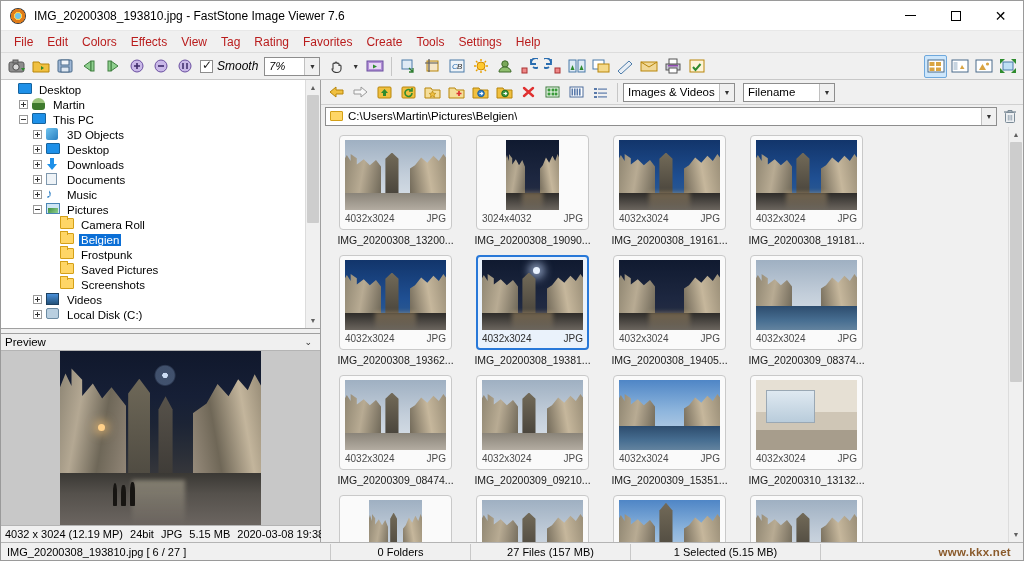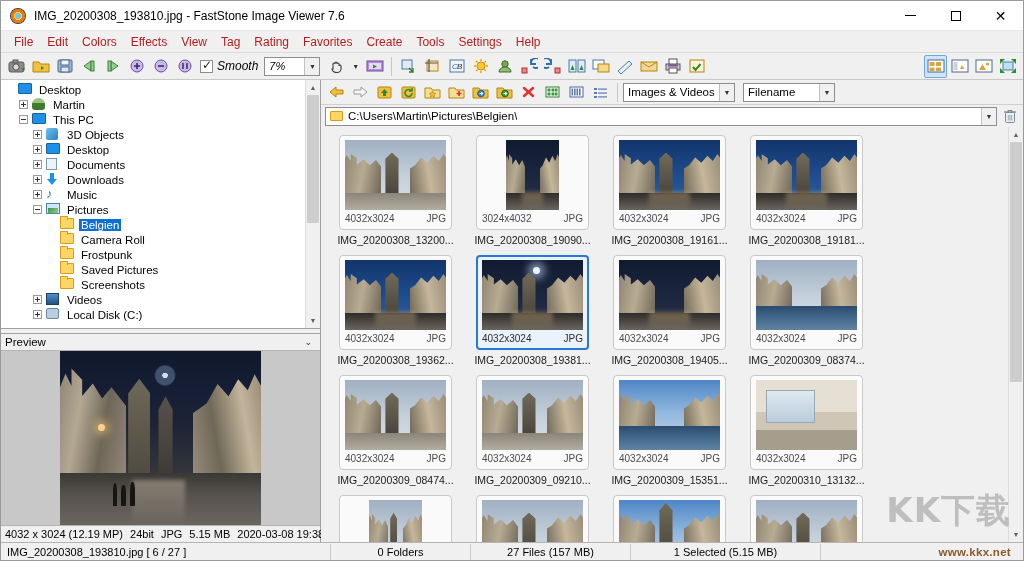--- a/index.html
+++ b/index.html
@@ -680,58 +680,58 @@
             <div class="tree-row" style="padding-left: 32px;">
               <span class="exp plus"></span>
               <span class="ticon">
                 <span class="ico-monitor" style="display: block;"></span>
               </span>
               <span class="tree-label">Desktop</span>
             </div>
             <div class="tree-row" style="padding-left: 32px;">
               <span class="exp plus"></span>
               <span class="ticon">
-                <span class="ico-doc" style="display: block;"></span>
-              </span>
-              <span class="tree-label">Documents</span>
+                <span class="ico-dl" style="display: block;"></span>
+              </span>
+              <span class="tree-label">Downloads</span>
             </div>
             <div class="tree-row" style="padding-left: 32px;">
               <span class="exp plus"></span>
               <span class="ticon">
-                <span class="ico-dl" style="display: block;"></span>
-              </span>
-              <span class="tree-label">Downloads</span>
+                <span class="ico-doc" style="display: block;"></span>
+              </span>
+              <span class="tree-label">Documents</span>
             </div>
             <div class="tree-row" style="padding-left: 32px;">
               <span class="exp plus"></span>
               <span class="ticon">
                 <span class="ico-music" style="display: block;">♪</span>
               </span>
               <span class="tree-label">Music</span>
             </div>
             <div class="tree-row" style="padding-left: 32px;">
               <span class="exp minus"></span>
               <span class="ticon">
                 <span class="ico-pics" style="display: block;"></span>
               </span>
               <span class="tree-label">Pictures</span>
             </div>
+            <div class="tree-row" style="padding-left: 46px;">
+              <span class="exp none"></span>
+              <span class="ticon">
+                <span class="ico-folder" style="display: block;"></span>
+              </span>
+              <span class="tree-label">Camera Roll</span>
+            </div>
             <div class="tree-row selected" style="padding-left: 46px;">
               <span class="exp none"></span>
               <span class="ticon">
                 <span class="ico-folder" style="display: block;"></span>
               </span>
               <span class="tree-label">Belgien</span>
-            </div>
-            <div class="tree-row" style="padding-left: 46px;">
-              <span class="exp none"></span>
-              <span class="ticon">
-                <span class="ico-folder" style="display: block;"></span>
-              </span>
-              <span class="tree-label">Camera Roll</span>
             </div>
             <div class="tree-row" style="padding-left: 46px;">
               <span class="exp none"></span>
               <span class="ticon">
                 <span class="ico-folder" style="display: block;"></span>
               </span>
               <span class="tree-label">Frostpunk</span>
             </div>
             <div class="tree-row" style="padding-left: 46px;">
               <span class="exp none"></span>
@@ -1175,21 +1175,20 @@
               <div class="cell-name"></div>
             </div>
           </div>
         <div class="grid-vscroll">
           <div class="sb-arrow">▲</div>
           <div class="sb-track">
             <div class="sb-thumb" style="top:0;height:240px"></div>
           </div>
           <div class="sb-arrow">▼</div>
         </div>
-        <div class="watermark">KK下载</div>
       </div>
     </div>
   </div>
 
   <div class="statusbar">
     <div class="sb-cell name">IMG_20200308_193810.jpg [ 6 / 27 ]</div>
     <div class="sb-cell c2">0 Folders</div>
     <div class="sb-cell c3">27 Files (157 MB)</div>
     <div class="sb-cell c4">1 Selected (5.15 MB)</div>
     <div class="sb-url">www.kkx.net</div>

